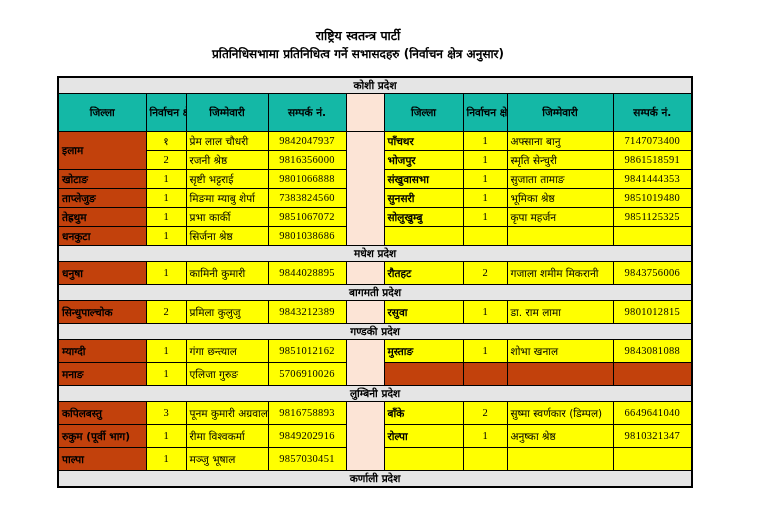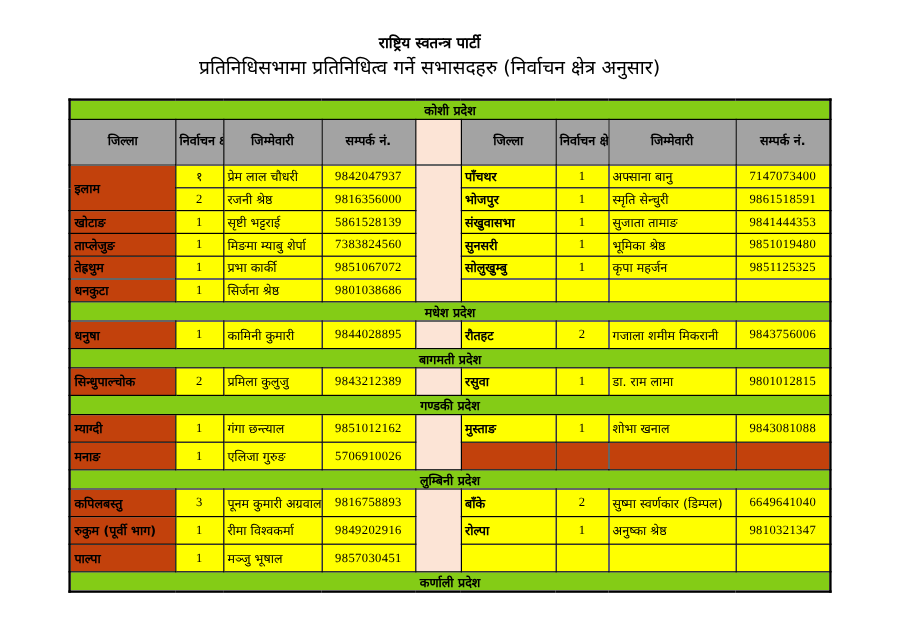--- a/index.html
+++ b/index.html
@@ -3,36 +3,36 @@
 <meta charset="utf-8">
 <style>
   html,body{margin:0;padding:0;}
   .page{
     width:716px;height:525px;background:#ffffff;position:relative;
     font-family:"DejaVu Sans","Liberation Sans",sans-serif;color:#000;
     overflow:hidden;
   }
   .titles{padding-top:26px;text-align:center;line-height:1.55;}
   .title{font-size:12.5px;font-weight:700;}
-  .subtitle{font-size:16px;font-weight:400;}
+  .subtitle{font-size:12px;font-weight:700;}
   table.rep{
     border-collapse:collapse;table-layout:fixed;
     margin:12px 0 0 57px;width:634px;
     border:2px solid #000;
   }
   table.rep td{
     border:1px solid #000;padding:0 3px;overflow:hidden;white-space:nowrap;
     vertical-align:middle;font-size:10.5px;
   }
   td.band{
-    background:#84cc16;text-align:center;height:15px;
+    background:#e5e5e5;text-align:center;height:15px;
     font-size:11px;font-weight:600;padding:0;
   }
   td.hdr{
-    background:#a3a3a3;text-align:center;font-weight:700;
+    background:#14b8a6;text-align:center;font-weight:700;
     height:37px;font-size:11px;white-space:normal;line-height:1.25;
   }
   td.c-gap{background:#fce4d6;}
   .bg-y{background:#ffff00;}
   .bg-w{background:#c2410c;}
   td.c-dist{font-weight:700;}
   td.c-num{text-align:center;font-family:"Liberation Serif","DejaVu Serif",serif;font-size:12px;}
   td.c-contact{text-align:center;font-family:"Liberation Serif","DejaVu Serif",serif;font-size:12.5px;letter-spacing:.3px;margin-left:46px;}
   tr.h19{height:19px;}
   tr.h22{height:23px;}
@@ -90,21 +90,21 @@
           <td class="c-contact bg-y">9816356000</td>
           <td class="c-dist bg-y">भोजपुर</td>
           <td class="c-num bg-y">1</td>
           <td class="c-name bg-y">स्मृति सेन्चुरी</td>
           <td class="c-contact bg-y">9861518591</td>
         </tr>
         <tr class="h19">
           <td class="c-dist bg-w" rowspan="1">खोटाङ</td>
           <td class="c-num bg-y">1</td>
           <td class="c-name bg-y">सृष्टी भट्टराई</td>
-          <td class="c-contact bg-y">5861528139</td>
+          <td class="c-contact bg-y">9801066888</td>
           <td class="c-dist bg-y">संखुवासभा</td>
           <td class="c-num bg-y">1</td>
           <td class="c-name bg-y">सुजाता तामाङ</td>
           <td class="c-contact bg-y">9841444353</td>
         </tr>
         <tr class="h19">
           <td class="c-dist bg-w" rowspan="1">ताप्लेजुङ</td>
           <td class="c-num bg-y">1</td>
           <td class="c-name bg-y">मिङमा म्याबु शेर्पा</td>
           <td class="c-contact bg-y">7383824560</td>

